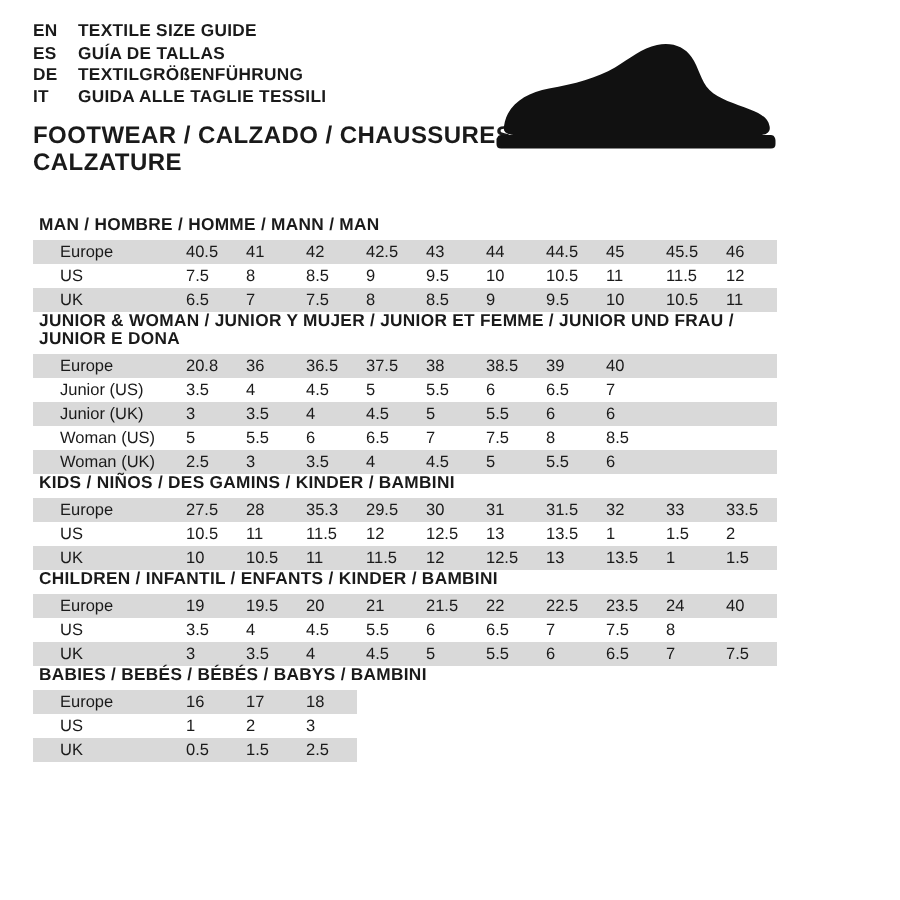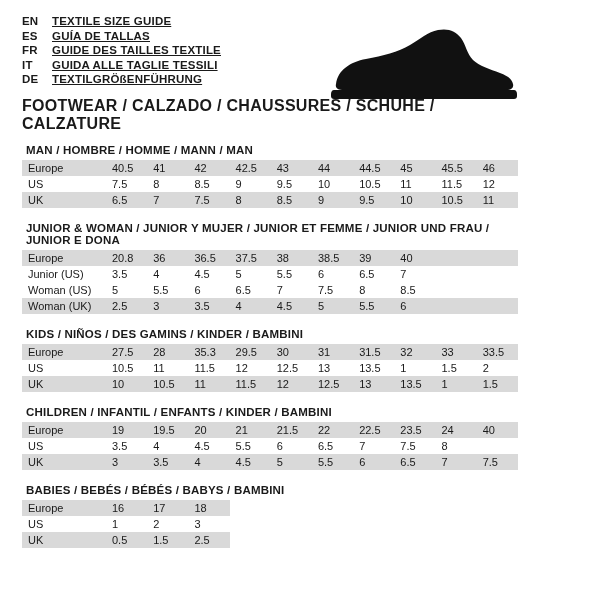--- a/index.html
+++ b/index.html
@@ -38,42 +38,40 @@
   }
   .lang-code {
     width: 30px;
     font-weight: bold;
     color: #1a1a1a;
   }
   .lang-title {
     font-weight: bold;
     letter-spacing: 0.3px;
     color: #1a1a1a;
-    text-decoration: underline;
   }
   .shoe-wrap {
     position: absolute;
     right: 0px;
     top: 10px;
     width: 190px;
     height: 80px;
   }
   .footwear-line {
     font-size: 16px;
     font-weight: bold;
     letter-spacing: 0.3px;
     margin-top: 8px;
     color: #1a1a1a;
   }
   
   .sections {
     margin-top: 36px;
   }
   .section {
-    margin-bottom: 14px;
   }
   .section-title {
     font-size: 11.5px;
     font-weight: bold;
     letter-spacing: 0.2px;
     padding: 0 0 4px 4px;
     color: #1a1a1a;
   }
   table.sizes {
     border-collapse: collapse;
@@ -88,21 +86,21 @@
     white-space: nowrap;
   }
   table.sizes tr.shaded td {
     background: #d9d9d9;
   }
   table.sizes tr.plain td {
     background: #ffffff;
   }
   table.sizes td.rowlabel {
     width: 78px;
-    padding-left: 6px;
+    padding-left: 18px;
   }
   table.sizes td.val {
     text-align: left;
   }
   .babies table.sizes td.val.empty {
     background: #ffffff;
   }
 </style>
 </head>
 <body>
@@ -114,30 +112,26 @@
       <tbody>
         <tr>
           <td class="lang-code">EN</td>
           <td class="lang-title">TEXTILE SIZE GUIDE</td>
         </tr>
         <tr>
           <td class="lang-code">ES</td>
           <td class="lang-title">GUÍA DE TALLAS</td>
         </tr>
         <tr>
-          <td class="lang-code">FR</td>
-          <td class="lang-title">GUIDE DES TAILLES TEXTILE</td>
+          <td class="lang-code">DE</td>
+          <td class="lang-title">TEXTILGRÖßENFÜHRUNG</td>
         </tr>
         <tr>
           <td class="lang-code">IT</td>
           <td class="lang-title">GUIDA ALLE TAGLIE TESSILI</td>
-        </tr>
-        <tr>
-          <td class="lang-code">DE</td>
-          <td class="lang-title">TEXTILGRÖßENFÜHRUNG</td>
         </tr>
       </tbody>
     </table>
 
     <div class="shoe-wrap">
       <svg viewBox="0 0 190 80" width="190" height="80" aria-hidden="true">
         <path fill="#111111" d="M8,58 C10,44 22,36 38,33 C55,30 70,26 82,19 C92,13 100,6 110,4 C120,2 128,5 133,12 C138,19 139,28 145,34 C151,40 162,43 172,47 C180,50 184,53 185,58 C186,62 183,64 178,64 L16,64 C10,64 7,62 8,58 Z"></path>
         <path fill="#111111" d="M6,64 L186,64 C188,64 189,66 189,68 L189,70 C189,72 188,73 186,73 L6,73 C4,73 3,72 3,70 L3,68 C3,66 4,64 6,64 Z"></path>
       </svg>
     </div>
@@ -217,20 +211,33 @@
             <td class="val">4</td>
             <td class="val">4.5</td>
             <td class="val">5</td>
             <td class="val">5.5</td>
             <td class="val">6</td>
             <td class="val">6.5</td>
             <td class="val">7</td>
             <td class="val"></td>
             <td class="val"></td>
           </tr>
+          <tr class="shaded">
+            <td class="rowlabel">Junior (UK)</td>
+            <td class="val">3</td>
+            <td class="val">3.5</td>
+            <td class="val">4</td>
+            <td class="val">4.5</td>
+            <td class="val">5</td>
+            <td class="val">5.5</td>
+            <td class="val">6</td>
+            <td class="val">6</td>
+            <td class="val"></td>
+            <td class="val"></td>
+          </tr>
           <tr class="plain">
             <td class="rowlabel">Woman (US)</td>
             <td class="val">5</td>
             <td class="val">5.5</td>
             <td class="val">6</td>
             <td class="val">6.5</td>
             <td class="val">7</td>
             <td class="val">7.5</td>
             <td class="val">8</td>
             <td class="val">8.5</td>

